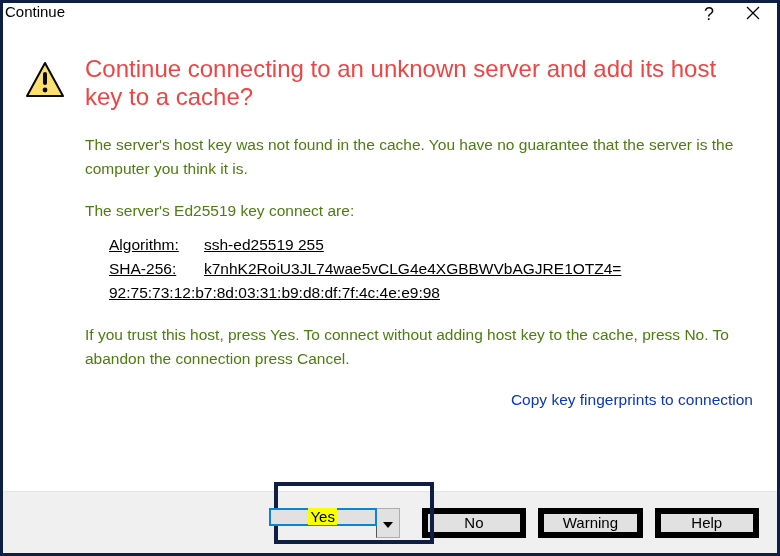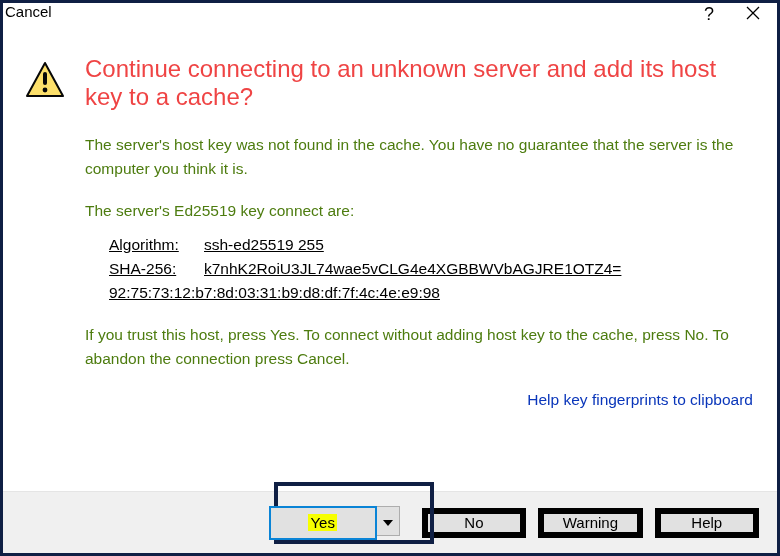--- a/index.html
+++ b/index.html
@@ -140,21 +140,21 @@
       display: inline-flex;
       align-items: center;
       justify-content: center;
     }
     .btn-yes-wrap {
       display: inline-flex;
       margin-left: 0;
       margin-right: 0;
     }
     .btn-yes {
-      height: 34px;
+      height: 18px;
       width: 108px;
       background: #e1e1e1;
       border: 2px solid #0a84d6;
       font-family: inherit;
       font-size: 15px;
       color: #000;
       cursor: pointer;
       display: inline-flex;
       align-items: center;
       justify-content: center;
@@ -178,21 +178,21 @@
     }
     .btn-yes-drop svg { width: 10px; height: 6px; }
     .spacer-left { width: 276px; }
   </style>
 </head>
 <body>
 
 <div class="dialog">
 
   <div class="titlebar">
-    <div class="title">Cancel</div>
+    <div class="title">Continue</div>
     <div class="help">
       <span>?</span>
     </div>
     <div class="close">
       <span>
         <svg viewBox="0 0 14 14">
           <line x1="1" y1="1" x2="13" y2="13" stroke="#000" stroke-width="1.2"></line>
           <line x1="13" y1="1" x2="1" y2="13" stroke="#000" stroke-width="1.2"></line>
         </svg>
       </span>
@@ -226,21 +226,21 @@
           <div class="key-value">k7nhK2RoiU3JL74wae5vCLG4e4XGBBWVbAGJRE1OTZ4=</div>
         </div>
         <div class="key-row">
           <div class="key-value">92:75:73:12:b7:8d:03:31:b9:d8:df:7f:4c:4e:e9:98</div>
         </div>
       </div>
 
       <div class="para">If you trust this host, press Yes. To connect without adding host key to the cache, press No. To abandon the connection press Cancel.</div>
 
       <div class="copy-link">
-        <span>Help key fingerprints to clipboard</span>
+        <span>Copy key fingerprints to connection</span>
       </div>
     </div>
   </div>
 
   <div class="button-bar-wrap">
     <div class="annot-box outer"></div>
 
     <div class="spacer-left"></div>
 
     <div class="btn-yes-wrap" style="margin-right:10px;">

